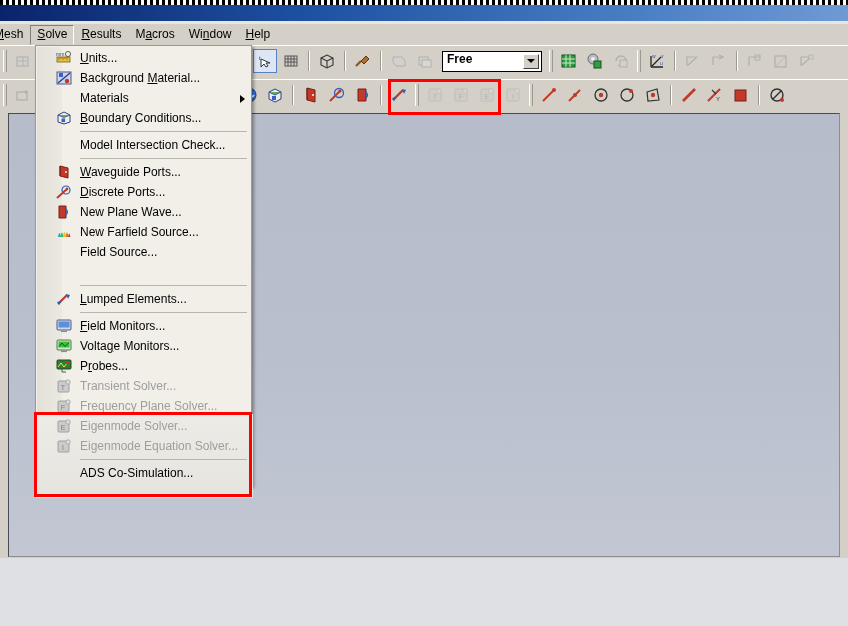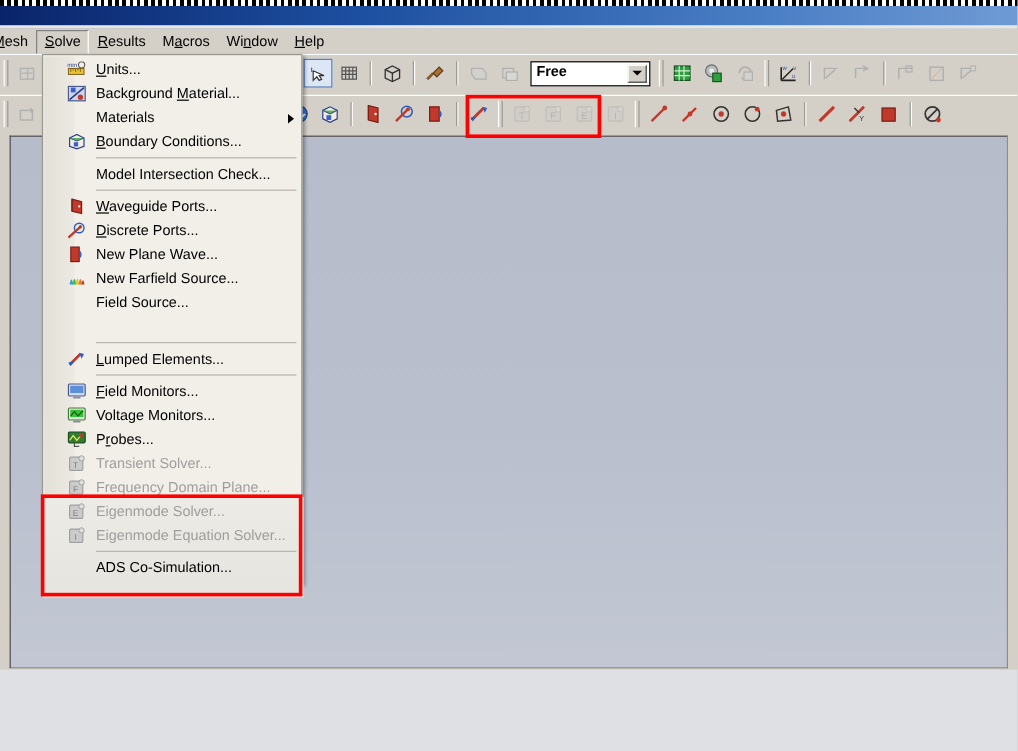--- a/index.html
+++ b/index.html
@@ -599,21 +599,21 @@
           <span>Transient Solver...</span>
         </div>
         <div class="mrow greyed">
           <span class="ic-wrap ico">
             <svg width="16" height="14" viewBox="0 0 16 14">
               <rect x="2" y="2" width="11" height="11" rx="1" fill="#cbcbcb" stroke="#a0a0a0" stroke-width="1"></rect>
               <circle cx="12" cy="3" r="2.2" fill="#dedede" stroke="#a0a0a0" stroke-width=".8"></circle>
               <text x="7" y="11" font-size="7" text-anchor="middle" fill="#7d7d7d" font-family="sans-serif">F</text>
             </svg>
           </span>
-          <span>Frequency Domain Plane...</span>
+          <span>Frequency Plane Solver...</span>
         </div>
         <div class="mrow greyed">
           <span class="ic-wrap ico">
             <svg width="16" height="14" viewBox="0 0 16 14">
               <rect x="2" y="2" width="11" height="11" rx="1" fill="#cbcbcb" stroke="#a0a0a0" stroke-width="1"></rect>
               <circle cx="12" cy="3" r="2.2" fill="#dedede" stroke="#a0a0a0" stroke-width=".8"></circle>
               <text x="7" y="11" font-size="7" text-anchor="middle" fill="#7d7d7d" font-family="sans-serif">E</text>
             </svg>
           </span>
           <span>Eigenmode Solver...</span>

